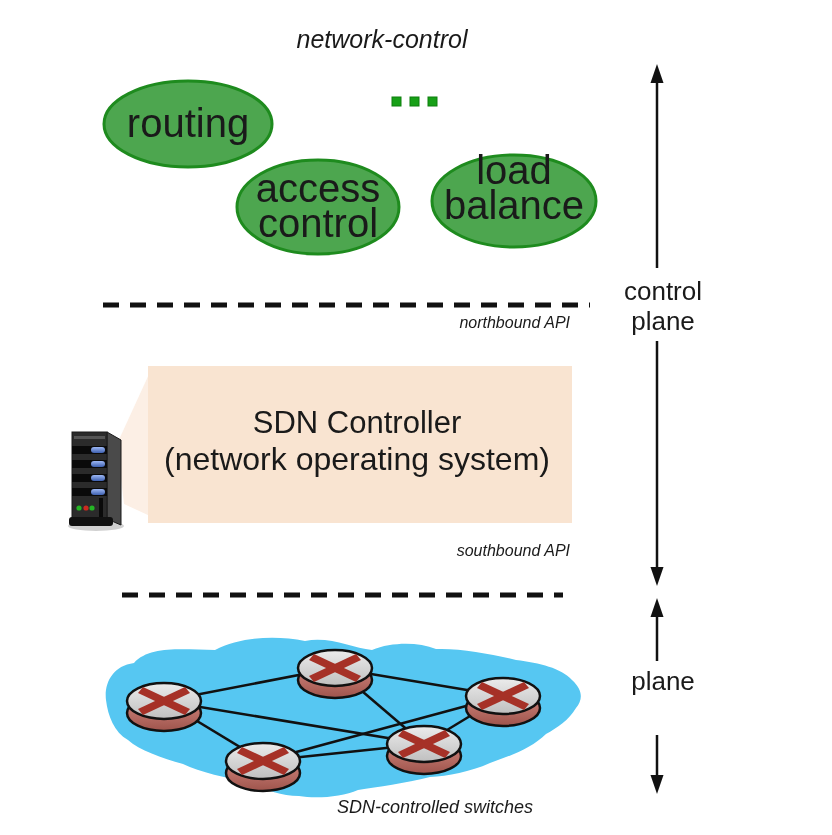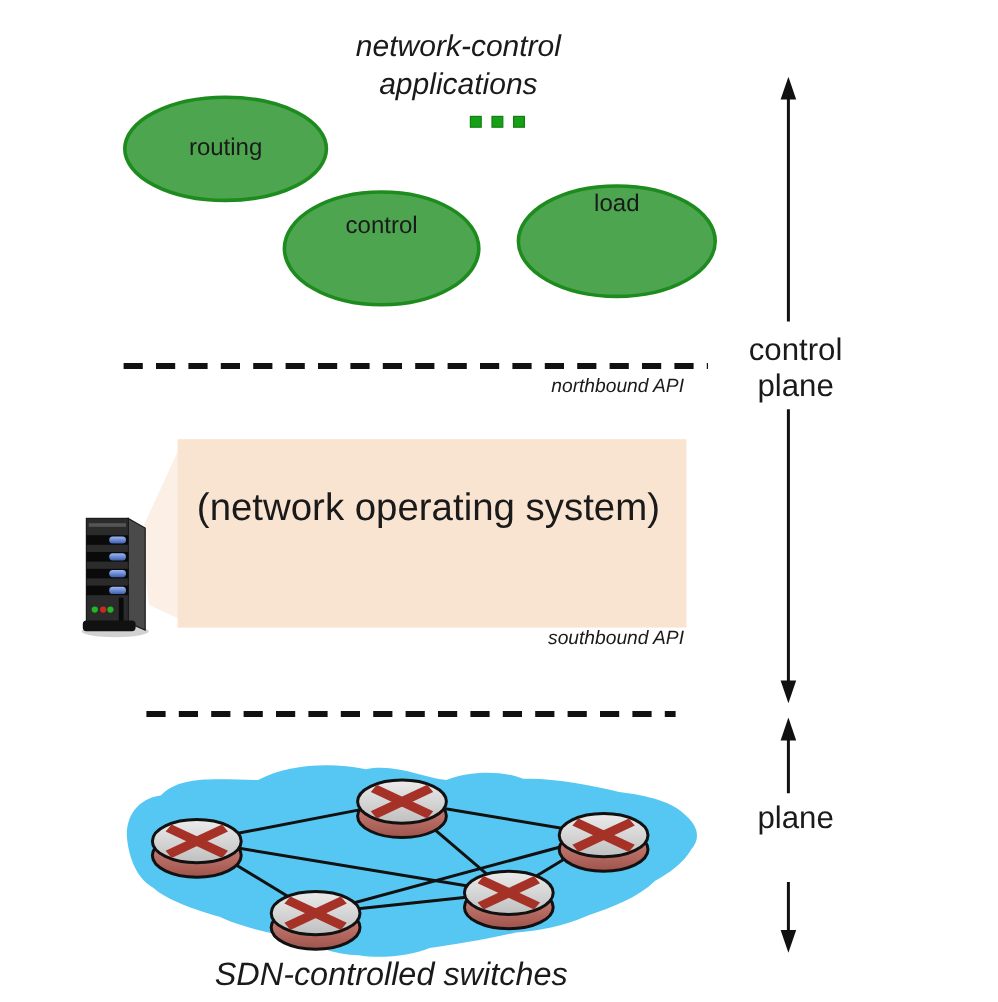--- a/index.html
+++ b/index.html
@@ -14,40 +14,40 @@
   }
   #diagram-svg { position: absolute; left: 0; top: 0; }
   .txt { position: absolute; white-space: nowrap; }
   .line { display: block; }
 
   .app-heading {
     left: 232px; top: 24px; width: 300px;
     font-size: 25px; line-height: 31px; font-style: italic;
     text-align: center;
   }
-  .bubble-label { font-size: 20px; line-height: 35px; text-align: center; }
+  .bubble-label { font-size: 40px; line-height: 35px; text-align: center; }
   .bubble-routing { left: 103px; top: 106px; width: 170px; }
   .bubble-access  { left: 233px; top: 171px; width: 170px; }
   .bubble-load    { left: 429px; top: 153px; width: 170px; }
 
   .api-label { font-size: 16px; font-style: italic; text-align: right; width: 252px; }
   .northbound { left: 318px; top: 314px; }
-  .southbound { left: 318px; top: 524px; }
+  .southbound { left: 318px; top: 542px; }
 
   .plane-label { font-size: 26px; line-height: 30px; text-align: center; width: 104px; left: 611px; }
   .control-plane { top: 276px; }
   .data-plane { top: 666px; }
 
   .controller-text { left: 152px; top: 404px; width: 410px; text-align: center; }
   .controller-title { display: block; font-size: 31px; line-height: 37px; }
   .controller-subtitle { display: block; font-size: 32px; line-height: 31px; margin-top: 3px; }
 
   .switches-caption {
-    left: 136px; top: 797px; width: 380px;
-    font-size: 27px; font-style: italic; text-align: center;
+    left: 153px; top: 797px; width: 380px;
+    font-size: 18px; font-style: italic; text-align: right;
   }
 </style>
 </head>
 <body>
 
 <div id="canvas">
 
   <svg id="diagram-svg" width="832" height="835" viewBox="0 0 832 835">
     <defs>
       <linearGradient id="routerTop" x1="0" y1="0" x2="0" y2="1">
@@ -157,43 +157,45 @@
 
     <use href="#routerSymbol" x="164" y="701"></use>
     <use href="#routerSymbol" x="335" y="668"></use>
     <use href="#routerSymbol" x="263" y="761"></use>
     <use href="#routerSymbol" x="424" y="744"></use>
     <use href="#routerSymbol" x="503" y="696"></use>
   </svg>
 
   <div class="txt app-heading">
     <span class="line">network-control</span>
-    <span class="line">applications</span>
   </div>
 
   <div class="txt bubble-label bubble-routing">
     <span class="line">routing</span>
   </div>
 
   <div class="txt bubble-label bubble-access">
+    <span class="line">access</span>
     <span class="line">control</span>
   </div>
 
   <div class="txt bubble-label bubble-load">
     <span class="line">load</span>
+    <span class="line">balance</span>
   </div>
 
   <div class="txt api-label northbound">northbound API</div>
 
   <div class="txt plane-label control-plane">
     <span class="line">control</span>
     <span class="line">plane</span>
   </div>
 
   <div class="txt controller-text">
+    <span class="controller-title">SDN Controller</span>
     <span class="controller-subtitle">(network operating system)</span>
   </div>
 
   <div class="txt api-label southbound">southbound API</div>
 
   <div class="txt plane-label data-plane">
     <span class="line">plane</span>
   </div>
 
   <div class="txt switches-caption">SDN-controlled switches</div>

